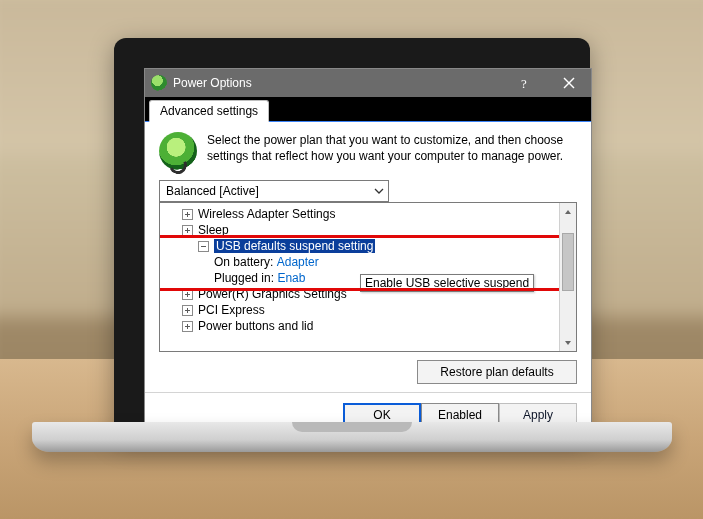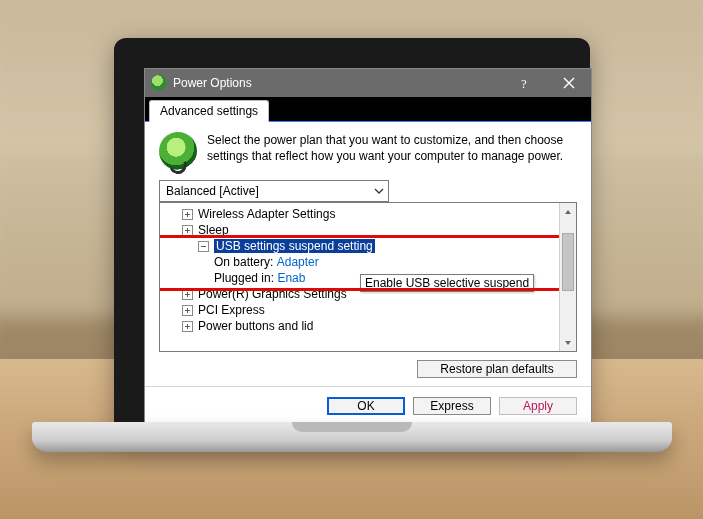--- a/index.html
+++ b/index.html
@@ -225,35 +225,35 @@
   }
   .sb-btn.up { top:0; }
   .sb-btn.down { bottom:0; }
 
   .restore-row {
     display: flex; justify-content: flex-end;
     margin-top: 8px;
   }
   .btn {
     min-width: 78px;
-    height: 18px;
+    height: 24px;
     border: 1px solid #8a8a8a;
     background: #f3f3f3;
     display: inline-flex;
     align-items: center; justify-content: center;
     padding: 0 12px;
     cursor: default;
   }
   .btn.wide { min-width: 160px; }
   .btn.default { border: 2px solid #0a5cd8; }
-  .btn.disabled { color: #be185d; border-color:#bfbfbf; }
+  .btn.disabled { color: #0f172a; border-color:#bfbfbf; }
   .footer {
     border-top: 1px solid #d4d4d4;
     padding: 10px 14px;
-    display: flex; justify-content: flex-end; gap: 8px;
+    display: flex; justify-content: flex-end; 
     background: #fff;
   }
   .underline-first::first-letter { text-decoration: underline; }
 </style>
 </head>
 <body>
 
 <div class="bg"></div>
 <div class="wood"></div>
 
@@ -307,21 +307,21 @@
             <div class="tree-row indent1">
               <span class="expander plus"></span>
               <span>Wireless Adapter Settings</span>
             </div>
             <div class="tree-row indent1">
               <span class="expander plus"></span>
               <span>Sleep</span>
             </div>
             <div class="tree-row indent2">
               <span class="expander"></span>
-              <span class="sel">USB settings suspend setting</span>
+              <span class="sel">USB defaults suspend setting</span>
             </div>
             <div class="tree-row indent3">
               <span>On battery:</span>&nbsp;
               <span class="link">Adapter</span>
             </div>
             <div class="tree-row indent3">
               <span>Plugged in:</span>&nbsp;
               <span class="link">Enab</span>
             </div>
             <div class="tree-row indent1">
@@ -360,21 +360,21 @@
           </div>
         </div>
 
         <div class="restore-row">
           <div class="btn wide underline-first">Restore plan defaults</div>
         </div>
       </div>
 
       <div class="footer">
         <div class="btn default">OK</div>
-        <div class="btn">Express</div>
+        <div class="btn">Enabled</div>
         <div class="btn disabled underline-first">Apply</div>
       </div>
 
     </div>
   </div>
 </div>
 
 <div class="laptop-base">
   <div class="laptop-notch"></div>
 </div>

